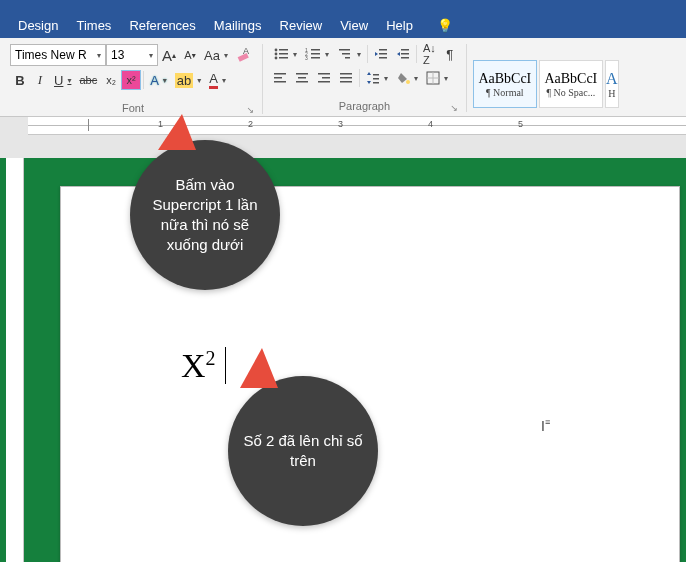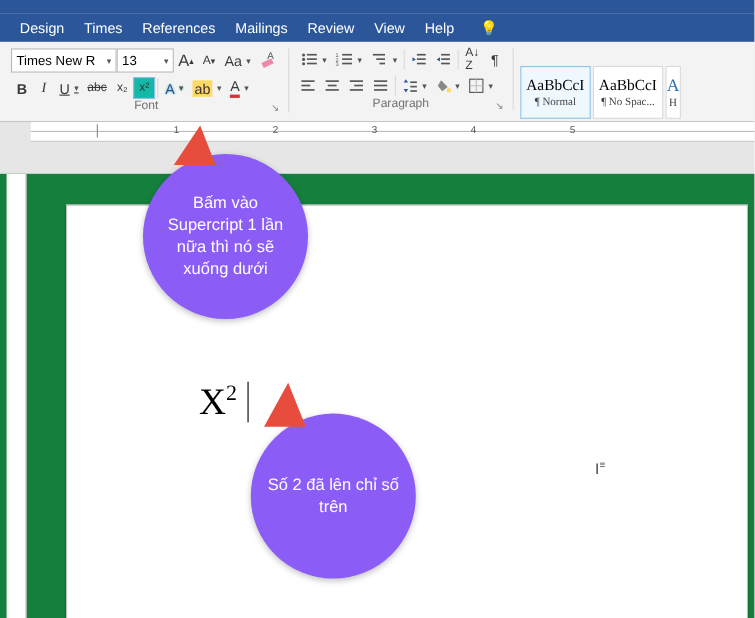--- a/index.html
+++ b/index.html
@@ -27,42 +27,42 @@
     display: flex; align-items: flex-start; gap: 6px;
   }
   .group {
     display: flex; flex-direction: column; align-items: center;
     border-right: 1px solid #d9d9d9; padding-right: 6px;
   }
   .group:last-child { border-right: none; }
   .group-body { display: flex; flex-direction: column; gap: 4px; }
   .row { display: flex; align-items: center; gap: 0; }
   .group-label {
-    color: #707070; font-size: 11px; margin-top: 0;
+    color: #707070; font-size: 11px; margin-top: 12px;
     width: 100%; text-align: center; position: relative;
   }
   .group-label::after {
     content: "↘"; position: absolute; right: 2px; bottom: -1px;
     font-size: 9px; color: #888;
   }
   .combo {
     border: 1px solid #b8b8b8; background: #fff;
     height: 22px; display: flex; align-items: center; padding: 0 4px;
     font-size: 12px;
   }
   .combo.font { width: 96px; }
   .combo.size { width: 52px; }
   .caret { margin-left: auto; font-size: 8px; color: #555; padding-left: 4px; }
   .btn {
     min-width: 20px; height: 20px;
     display: inline-flex; align-items: center; justify-content: center;
     padding: 0 3px; color: #3a3a3a; border: 1px solid transparent;
     cursor: pointer; font-size: 13px;
   }
-  .btn.active { background: #14b8a6; border-color: #8dc1e8; }
+  .btn.active { background: #ec4899; border-color: #8dc1e8; }
   .btn.small { font-size: 11px; }
   .v-sep { width: 1px; height: 18px; background: #d9d9d9; margin: 0 2px; }
   .styles-pane { display: flex; gap: 2px; }
   .style-tile {
     width: 64px; height: 48px; border: 1px solid #d9d9d9; background: #fff;
     display: flex; flex-direction: column; justify-content: center; align-items: center;
     font-family: "Times New Roman", serif;
     margin-top: 16px;
   }
   .style-tile.selected { border-color: #8dc1e8; background: #f0f8ff; }
@@ -95,21 +95,21 @@
   .doc-text {
     position: absolute; left: 120px; top: 160px;
     font-family: "Times New Roman", serif; font-size: 34px; color: #000;
   }
   .doc-text sup { font-size: 20px; vertical-align: super; }
   .cursor-mark {
     position: absolute; left: 480px; top: 230px;
     font-size: 14px; color: #444; font-family: sans-serif;
   }
   .callout {
-    position: absolute; background: #8b5cf6; color: #fff;
+    position: absolute; background: #404040; color: #fff;
     border-radius: 50%; display: flex; align-items: center; justify-content: center;
     text-align: center; font-size: 15px; line-height: 1.35;
     box-shadow: 0 2px 6px rgba(0,0,0,.25);
   }
   .callout .tail {
     position: absolute; width: 0; height: 0; border-style: solid;
   }
   .c1 { left: 130px; top: 140px; width: 150px; height: 150px; padding: 10px; }
   .c1 .tail {
     top: -26px; left: 28px;

